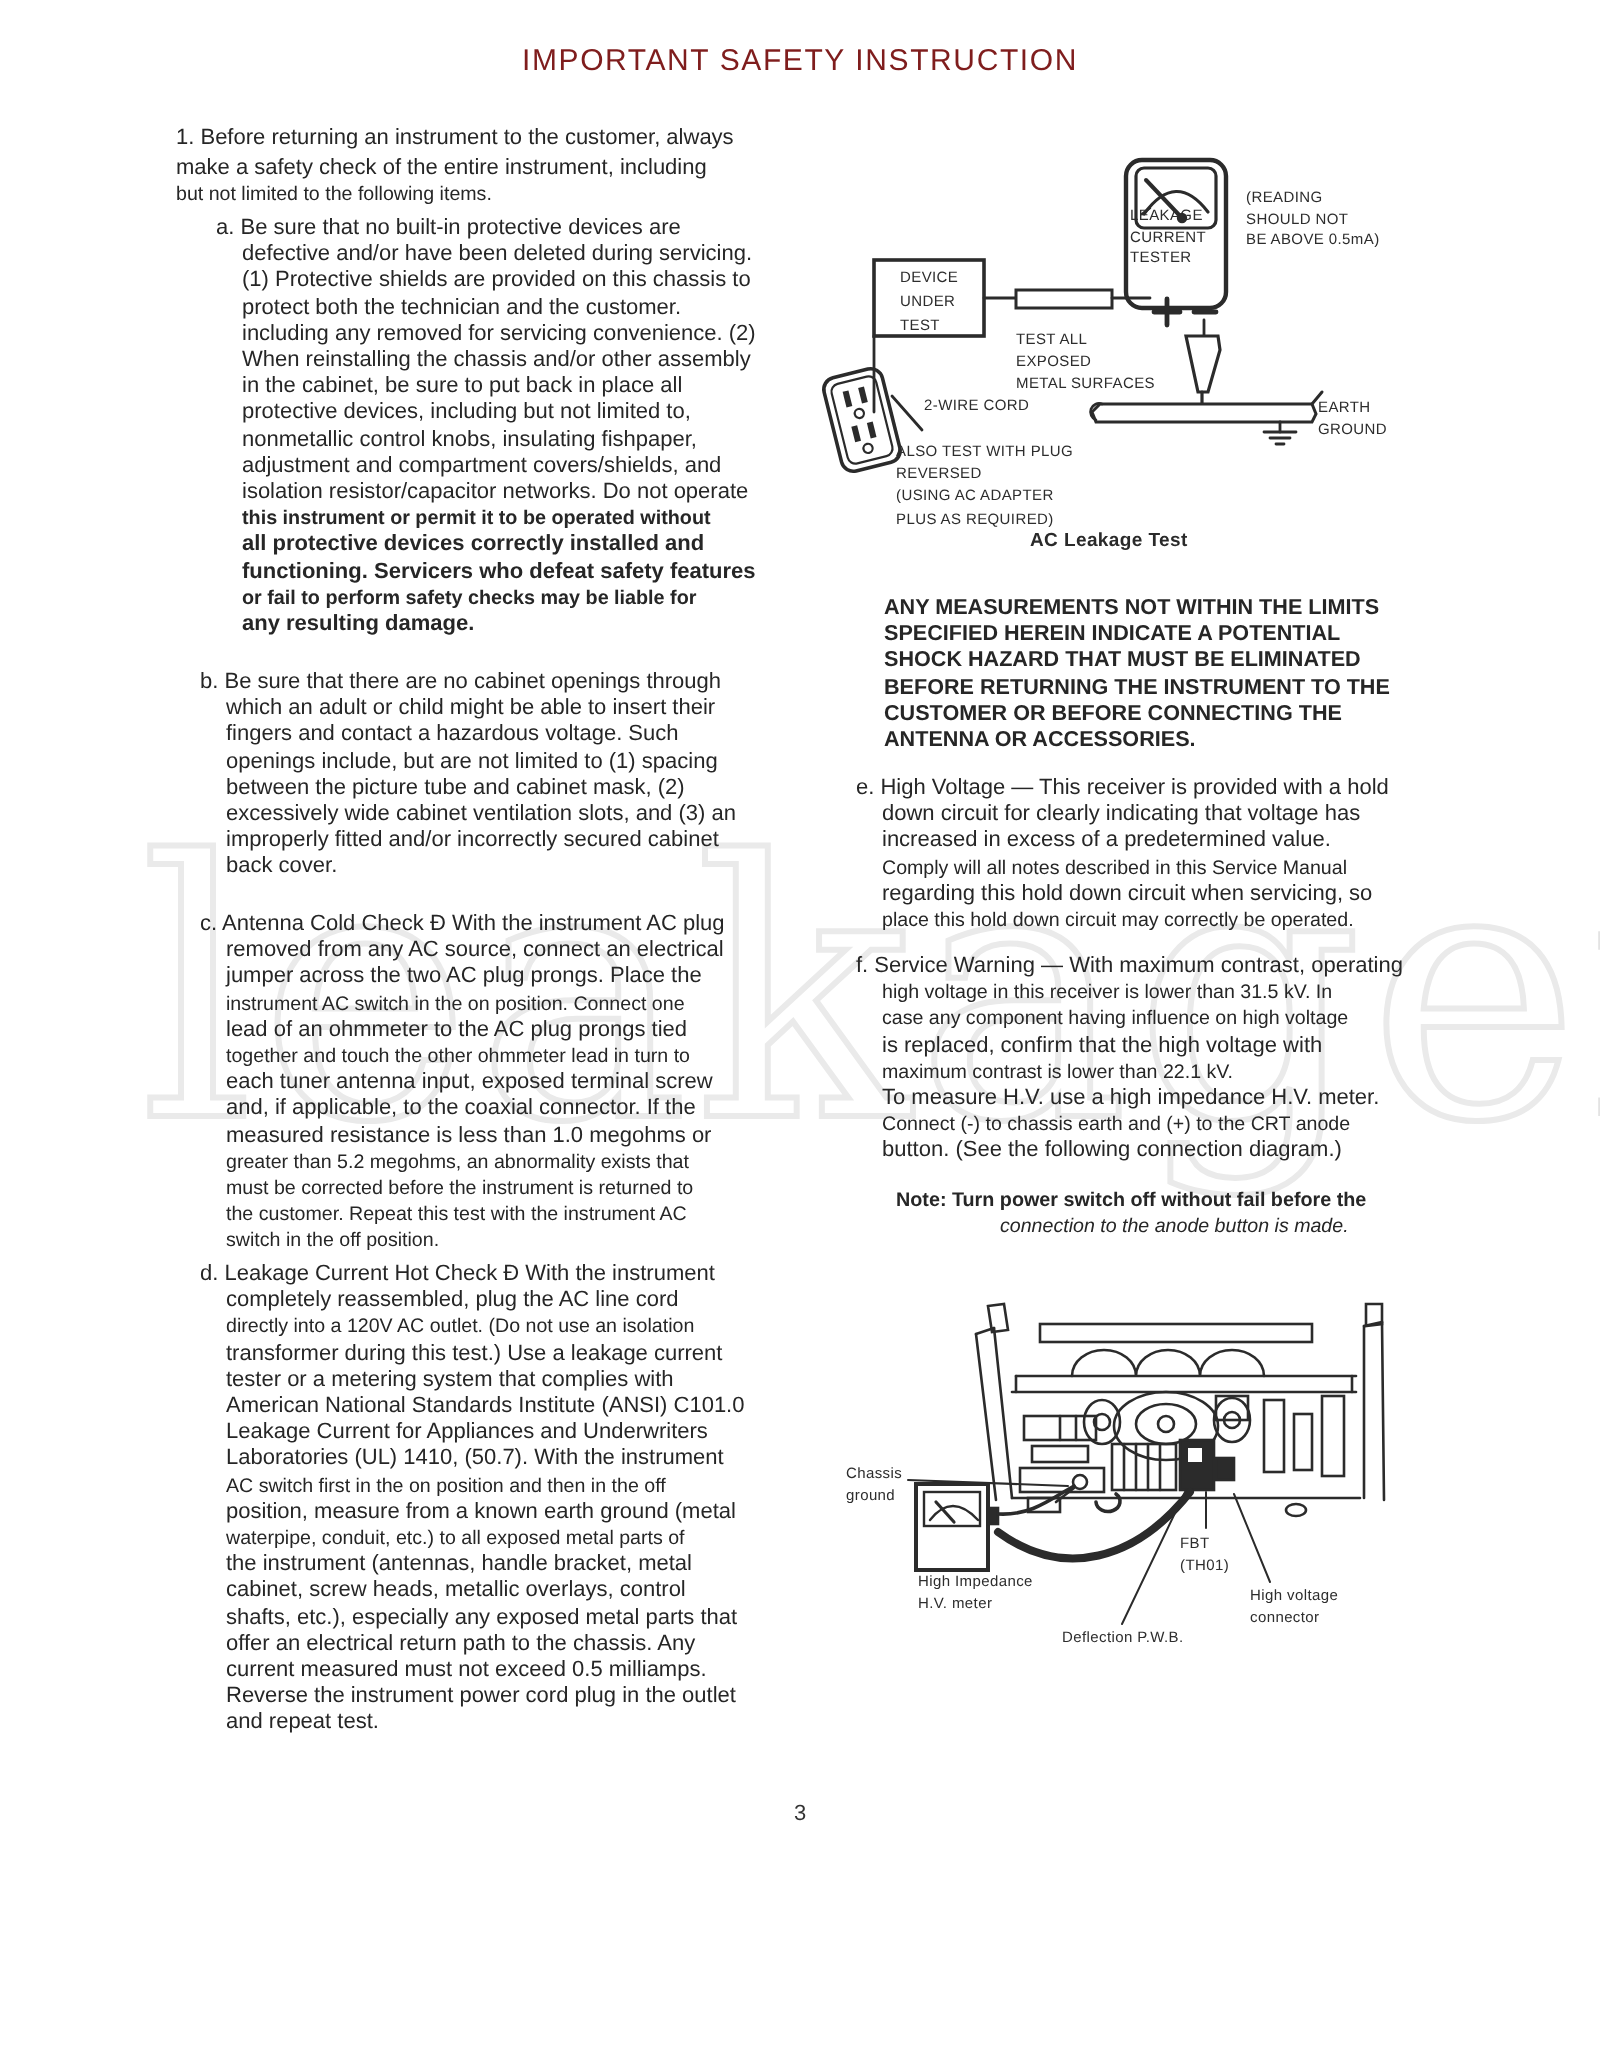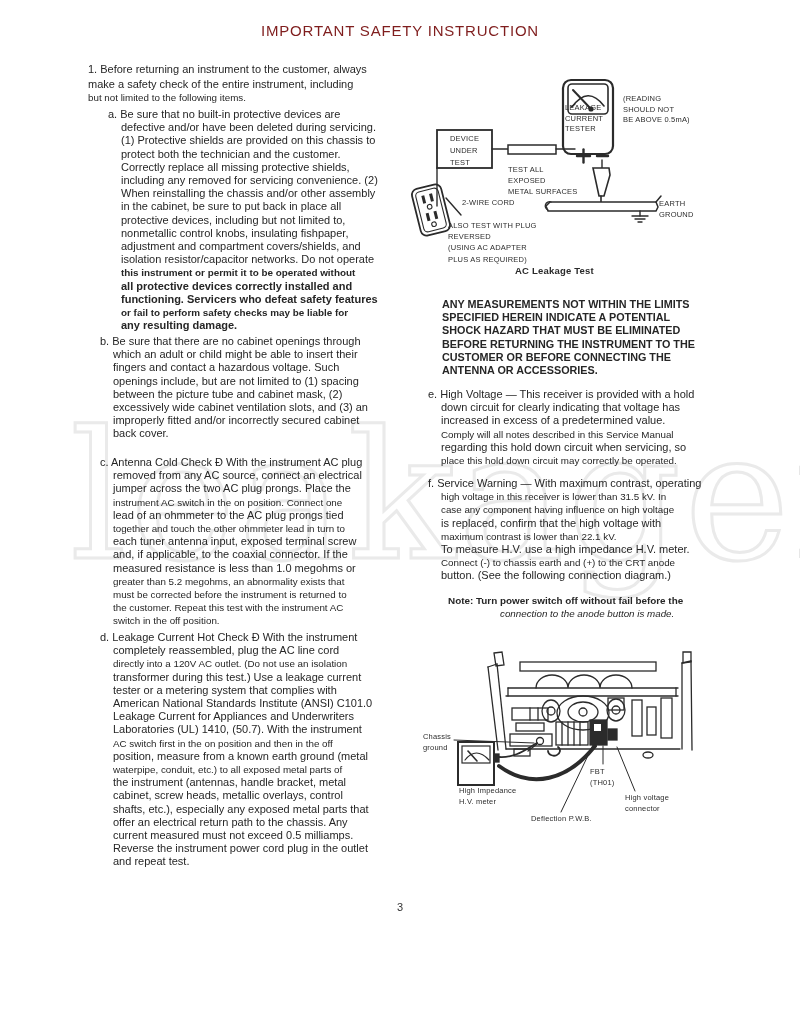--- a/index.html
+++ b/index.html
@@ -56,21 +56,20 @@
   <div class="para s-item1">
       <div class="line n">1. Before returning an instrument to the customer, always</div>
       <div class="line n">make a safety check of the entire instrument, including</div>
       <div class="line sm">but not limited to the following items.</div>
     </div>
   <div class="para s-a">
       <div class="line n">a. Be sure that no built-in protective devices are</div>
       <div class="line n">defective and/or have been deleted during servicing.</div>
       <div class="line n">(1) Protective shields are provided on this chassis to</div>
       <div class="line n">protect both the technician and the customer.</div>
-      <div class="line n">Correctly replace all missing protective shields,</div>
       <div class="line n">including any removed for servicing convenience. (2)</div>
       <div class="line n">When reinstalling the chassis and/or other assembly</div>
       <div class="line n">in the cabinet, be sure to put back in place all</div>
       <div class="line n">protective devices, including but not limited to,</div>
       <div class="line n">nonmetallic control knobs, insulating fishpaper,</div>
       <div class="line n">adjustment and compartment covers/shields, and</div>
       <div class="line n">isolation resistor/capacitor networks. Do not operate</div>
       <div class="line bsm">this instrument or permit it to be operated without</div>
       <div class="line b">all protective devices correctly installed and</div>
       <div class="line b">functioning. Servicers who defeat safety features</div>

